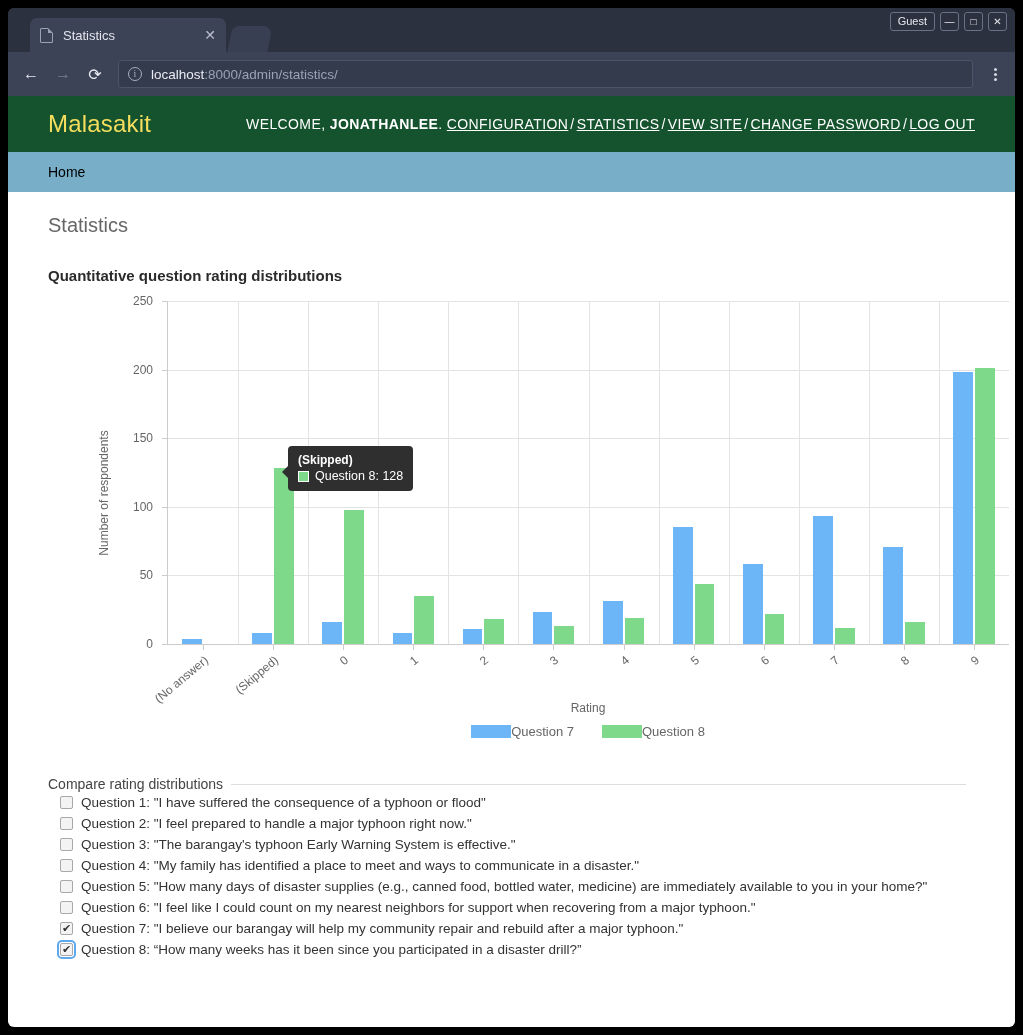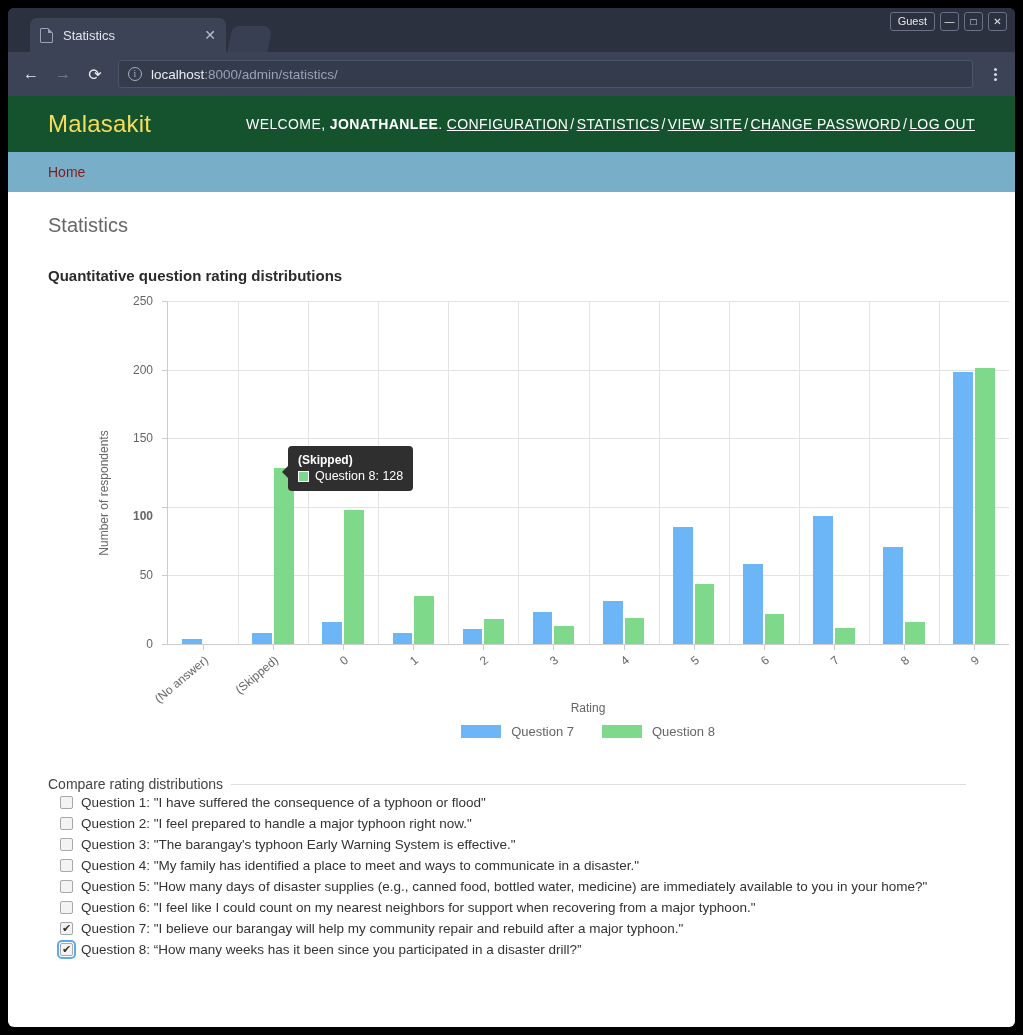--- a/index.html
+++ b/index.html
@@ -207,21 +207,21 @@
 
   .breadcrumbs {
     height: 40px;
     background: #79aec8;
     display: flex;
     align-items: center;
     padding: 0 40px;
     font-size: 14px;
     color: #fff;
   }
-  .breadcrumbs a { color: #7f1d1d; text-decoration: none; }
+  .breadcrumbs a { color: #000000; text-decoration: none; }
 
   .content {
     padding: 22px 40px 0 40px;
     background: #fff;
   }
   .page-title {
     font-size: 20px;
     font-weight: 300;
     color: #666;
     margin-bottom: 30px;
@@ -320,21 +320,21 @@
   .legend {
     position: absolute;
     left: 119px;
     top: 434px;
     width: 842px;
     display: flex;
     justify-content: center;
     gap: 28px;
     align-items: center;
   }
-  .legend-item { display: flex; align-items: center; gap: 10px; cursor: pointer; }
+  .legend-item { display: flex; align-items: center; cursor: pointer; }
   .legend-swatch { width: 40px; height: 13px; }
   .legend-label { font-size: 13px; color: #666; }
 
   
   .tooltip {
     position: absolute;
     background: #2f2f2f;
     border-radius: 4px;
     padding: 7px 10px 8px 10px;
     color: #fff;
@@ -461,21 +461,21 @@
     </div>
 
     <div class="content">
       <div class="page-title">Statistics</div>
       <div class="chart-heading">Quantitative question rating distributions</div>
 
       <div class="chart-wrap">
         <div class="ylabels" id="ylabels">
             <div class="ylabel-txt" style="top: 343px;">0</div>
             <div class="ylabel-txt" style="top: 274.4px;">50</div>
-            <div class="ylabel-txt" style="top: 215px; font-weight: bold;">100</div>
+            <div class="ylabel-txt" style="top: 206px;">100</div>
             <div class="ylabel-txt" style="top: 137.2px;">150</div>
             <div class="ylabel-txt" style="top: 68.6px;">200</div>
             <div class="ylabel-txt" style="top: 0px;">250</div>
           </div>
         <div class="axis-title-y">Number of respondents</div>
         <div class="plot" id="plot">
             <div class="tick-h" style="top: 343px;"></div>
             <div class="gridline-h" style="top: 274.4px;"></div>
             <div class="tick-h" style="top: 274.4px;"></div>
             <div class="gridline-h" style="top: 205.8px;"></div>

